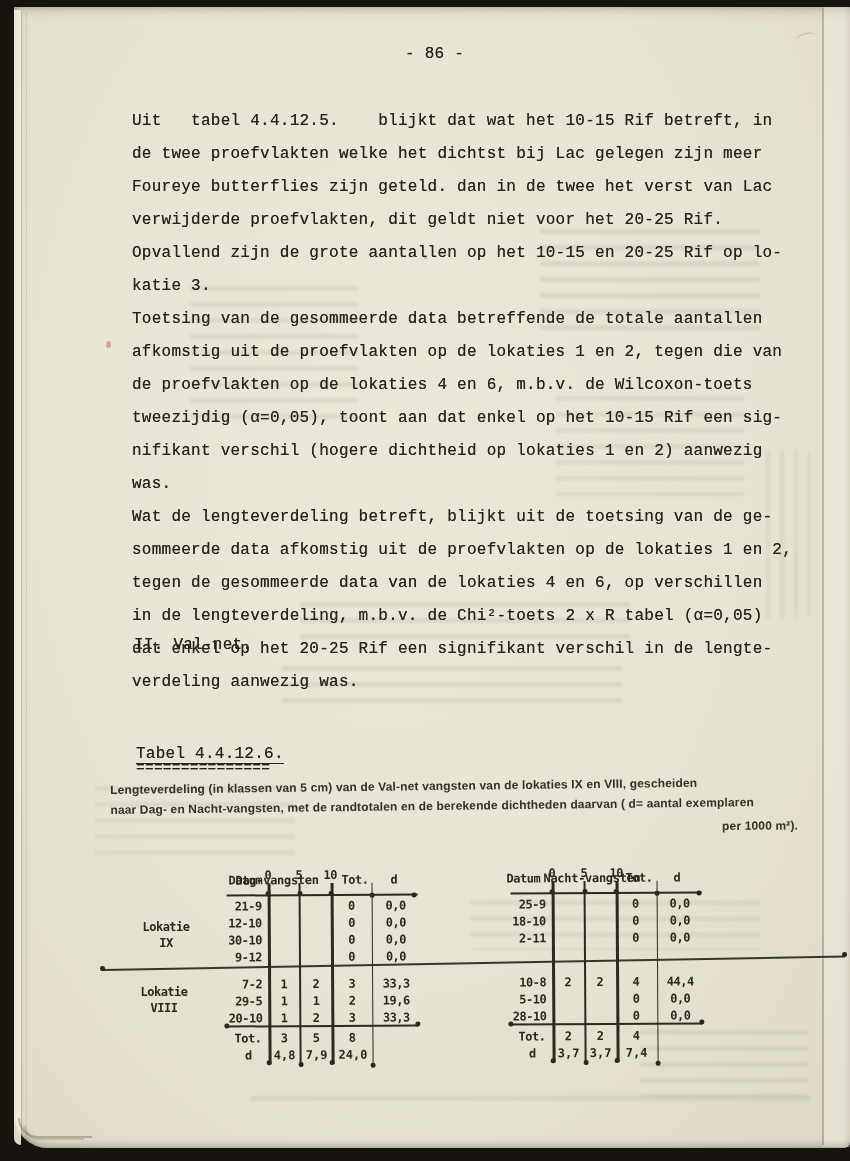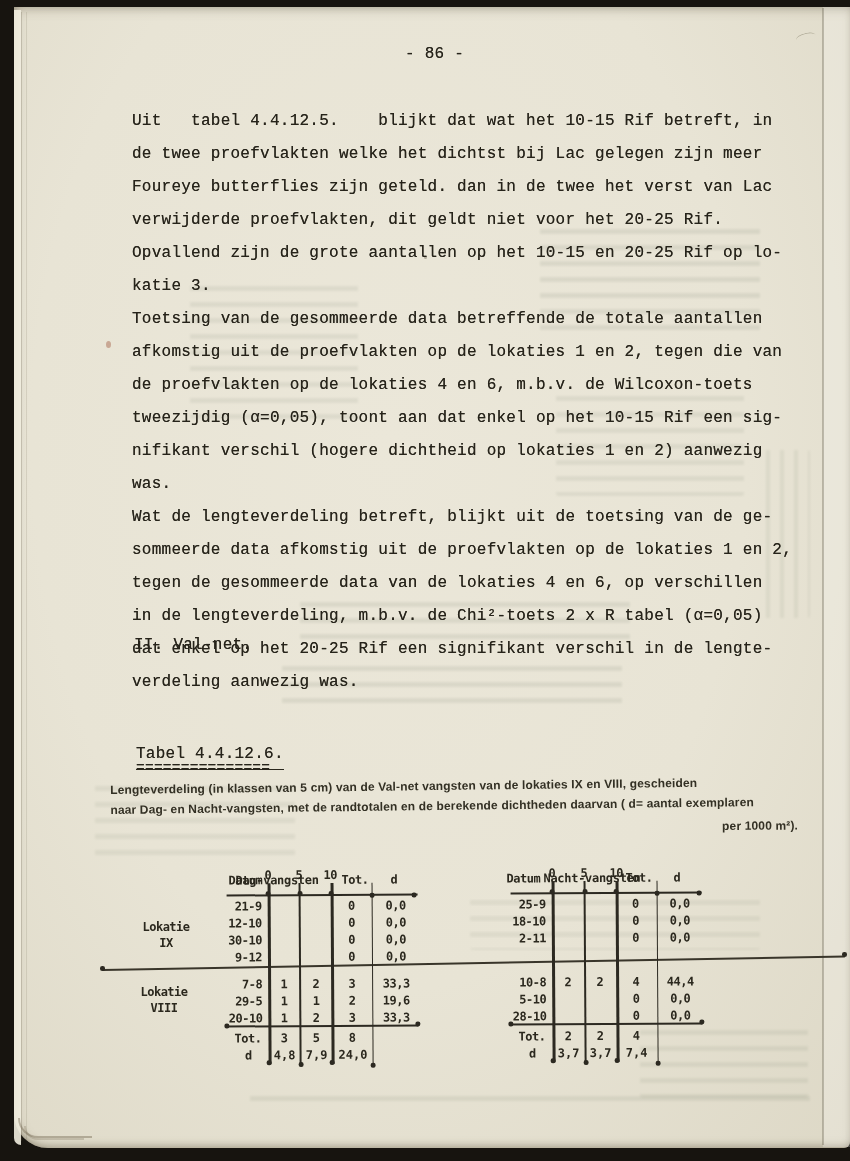--- a/index.html
+++ b/index.html
@@ -21,21 +21,21 @@
   .right-strip{position:absolute;right:0;top:7px;bottom:14px;width:27px;background:rgba(255,255,255,.22);}
   .right-hairline{position:absolute;left:822px;top:8px;bottom:16px;width:1.5px;background:rgba(110,104,86,.38);}
   .corner-arc{position:absolute;border:0 solid rgba(120,110,88,.45);border-bottom-width:2px;border-left-width:2px;
         border-bottom-left-radius:26px;background:transparent;}
   
   .tw{position:absolute;color:#26231a;white-space:pre;font:16px/33px "Liberation Mono","DejaVu Sans Mono",monospace;
       letter-spacing:.25px;text-shadow:0 0 .5px rgba(38,35,26,.75);}
   .caption{position:absolute;color:#333024;white-space:pre;
       font:bold 12px/19.5px "Liberation Sans",sans-serif;letter-spacing:.15px;
       transform:rotate(-.7deg);transform-origin:0 0;}
-  .tbl-head-underline{border-bottom:1.6px solid #2a271d;padding-bottom:6px;}
+  .tbl-head-underline{border-bottom:1.6px solid #2a271d;padding-bottom:0;}
   
   .stable{position:absolute;width:232px;height:218px;
       font:bold 12px "DejaVu Sans Mono",monospace;color:#2b281e;}
   .stable .ttitle{position:absolute;top:20px;letter-spacing:-.3px;}
   .stable .lbl,.stable .tick{position:absolute;top:20px;letter-spacing:-.5px;}
   .stable .tick{top:15px;}
   .stable .hline{position:absolute;left:27px;top:41px;width:191px;height:1.8px;background:#2c2921;}
   .stable .vl{position:absolute;top:30px;height:181px;background:#2c2921;}
   .stable .vl.thick{width:3px;}
   .stable .vl.thin{width:1.6px;}
@@ -156,21 +156,21 @@
       <span class="cctot">0</span>
       <span class="ccd">0,0</span>
     </div>
     <div class="trow" style="top:97px">
       <span class="cdate">9-12</span>
       <span class="cctot">0</span>
       <span class="ccd">0,0</span>
     </div>
 
     <div class="trow" style="top:124px">
-      <span class="cdate">7-8</span>
+      <span class="cdate">7-2</span>
       <span class="cc0">1</span>
       <span class="cc5">2</span>
       <span class="cctot">3</span>
       <span class="ccd">33,3</span>
     </div>
     <div class="trow" style="top:141px">
       <span class="cdate">29-5</span>
       <span class="cc0">1</span>
       <span class="cc5">1</span>
       <span class="cctot">2</span>

